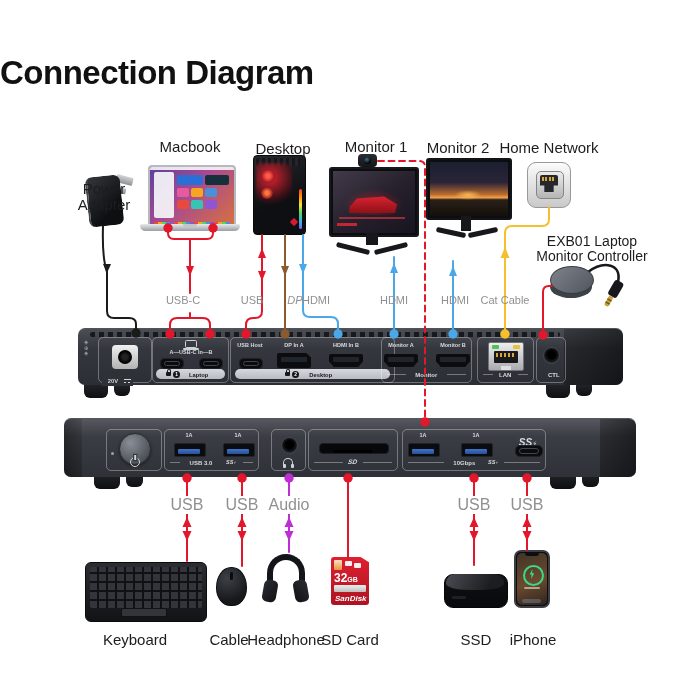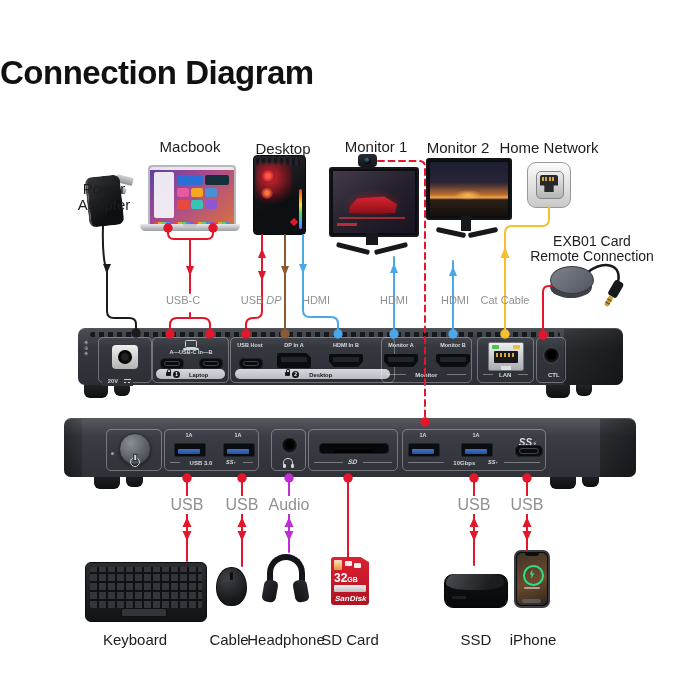--- a/index.html
+++ b/index.html
@@ -100,22 +100,22 @@
   <div class="devlbl" style="left:104px;top:137px;margin-top:44px;">
     <div>Power</div>
     <div>Adapter</div>
   </div>
   <div class="devlbl" style="left:190px;top:139px;">Macbook</div>
   <div class="devlbl" style="left:283px;top:141px;">Desktop</div>
   <div class="devlbl" style="left:376px;top:139px;">Monitor 1</div>
   <div class="devlbl" style="left:458px;top:140px;text-align:center;">Monitor 2</div>
   <div class="devlbl" style="left:549px;top:140px;">Home Network</div>
   <div class="devlbl" style="left:592px;top:234px;font-size:14px;line-height:15px;">
-    <div>EXB01 Card</div>
-    <div>Remote Connection</div>
+    <div>EXB01 Laptop</div>
+    <div>Monitor Controller</div>
   </div>
 
   <div class="abs" style="left:86px;top:170px;width:52px;height:60px;z-index:3;">
     <div class="abs" style="left:30px;top:6px;width:17px;height:8px;background:linear-gradient(#d2d4d7,#8e9094);border-radius:1px;transform:rotate(14deg);"></div>
     <div class="abs" style="left:27px;top:17px;width:13px;height:6px;background:linear-gradient(#c6c8cb,#85878b);border-radius:1px;transform:rotate(14deg);"></div>
     <div class="abs" style="left:1px;top:6px;width:33px;height:50px;background:linear-gradient(140deg,#34363b,#0e0f11 70%);border-radius:7px;transform:rotate(-6deg);border-left:2px solid #45474c;"></div>
   </div>
 
   <div class="abs" style="left:140px;top:162px;width:100px;height:72px;z-index:3;">
     <div class="abs" style="left:8px;top:3px;width:84px;height:59px;border:2px solid #b6b9be;border-bottom:none;border-radius:4px 4px 0 0;background:linear-gradient(135deg,#5d3f9e,#a84a90 45%,#d8713f);overflow:hidden;">
@@ -189,21 +189,21 @@
         <rect x="61" y="22" width="10" height="17" rx="3" fill="#17181b"></rect>
         <rect x="63.6" y="39" width="4.8" height="11" rx="1.5" fill="#c9a23f"></rect>
         <rect x="63.6" y="42.5" width="4.8" height="1.4" fill="#6b5420"></rect>
         <rect x="63.6" y="46" width="4.8" height="1.4" fill="#6b5420"></rect>
       </g>
     </svg>
   </div>
 
   <div class="clbl" style="left:183px;top:294px;">USB-C</div>
   <div class="clbl" style="left:252px;top:294px;">USB</div>
-  <div class="clbl" style="left:274px;top:294px;font-style:italic;">DP</div>
+  <div class="clbl" style="left:295px;top:294px;font-style:italic;">DP</div>
   <div class="clbl" style="left:316px;top:294px;">HDMI</div>
   <div class="clbl" style="left:394px;top:294px;">HDMI</div>
   <div class="clbl" style="left:455px;top:294px;">HDMI</div>
   <div class="clbl" style="left:505px;top:294px;">Cat Cable</div>
 
   <div class="foot" style="left:84px;top:381px;width:24px;height:17px;"></div>
   <div class="foot" style="left:114px;top:382px;width:16px;height:14px;"></div>
   <div class="foot" style="left:546px;top:381px;width:24px;height:17px;"></div>
   <div class="foot" style="left:576px;top:382px;width:16px;height:14px;"></div>
 

